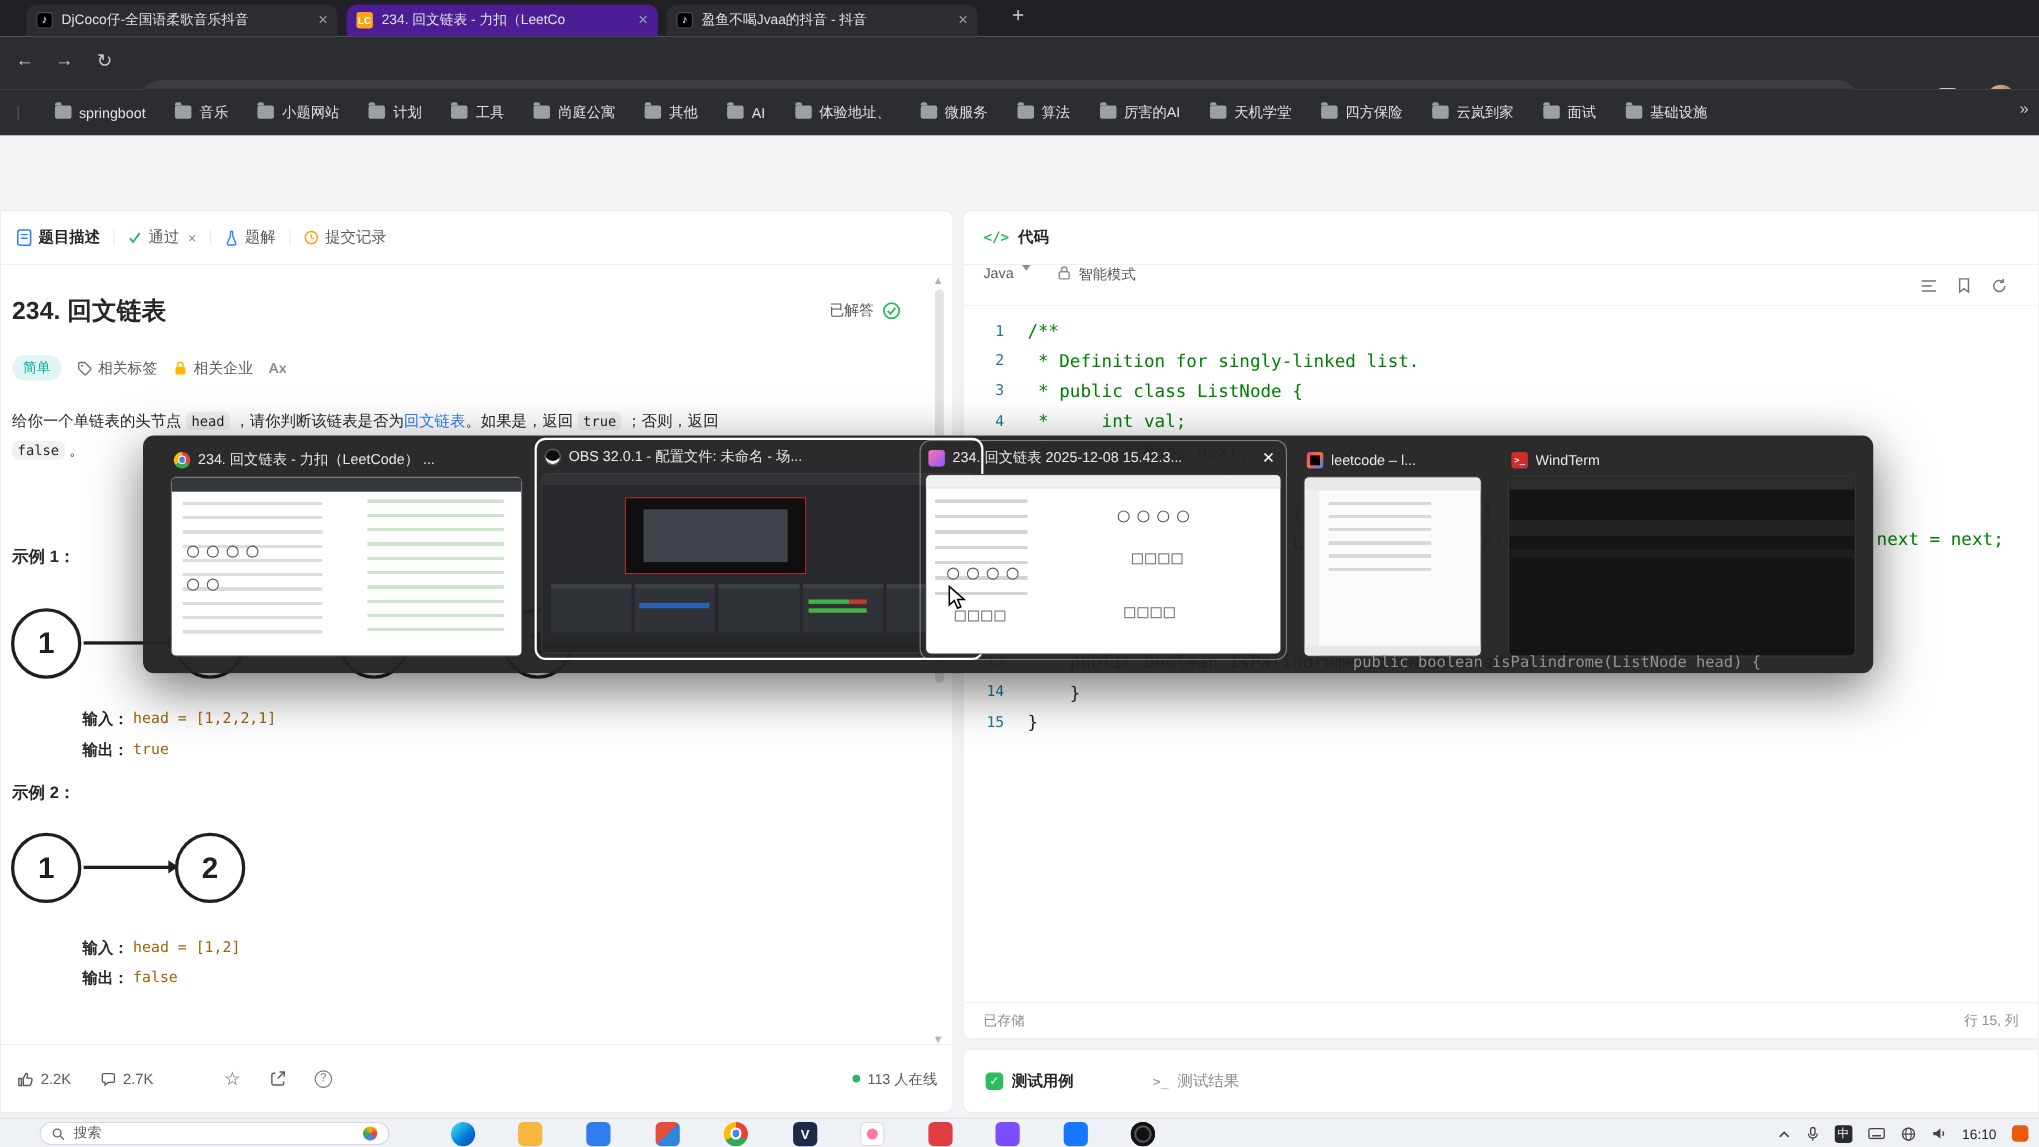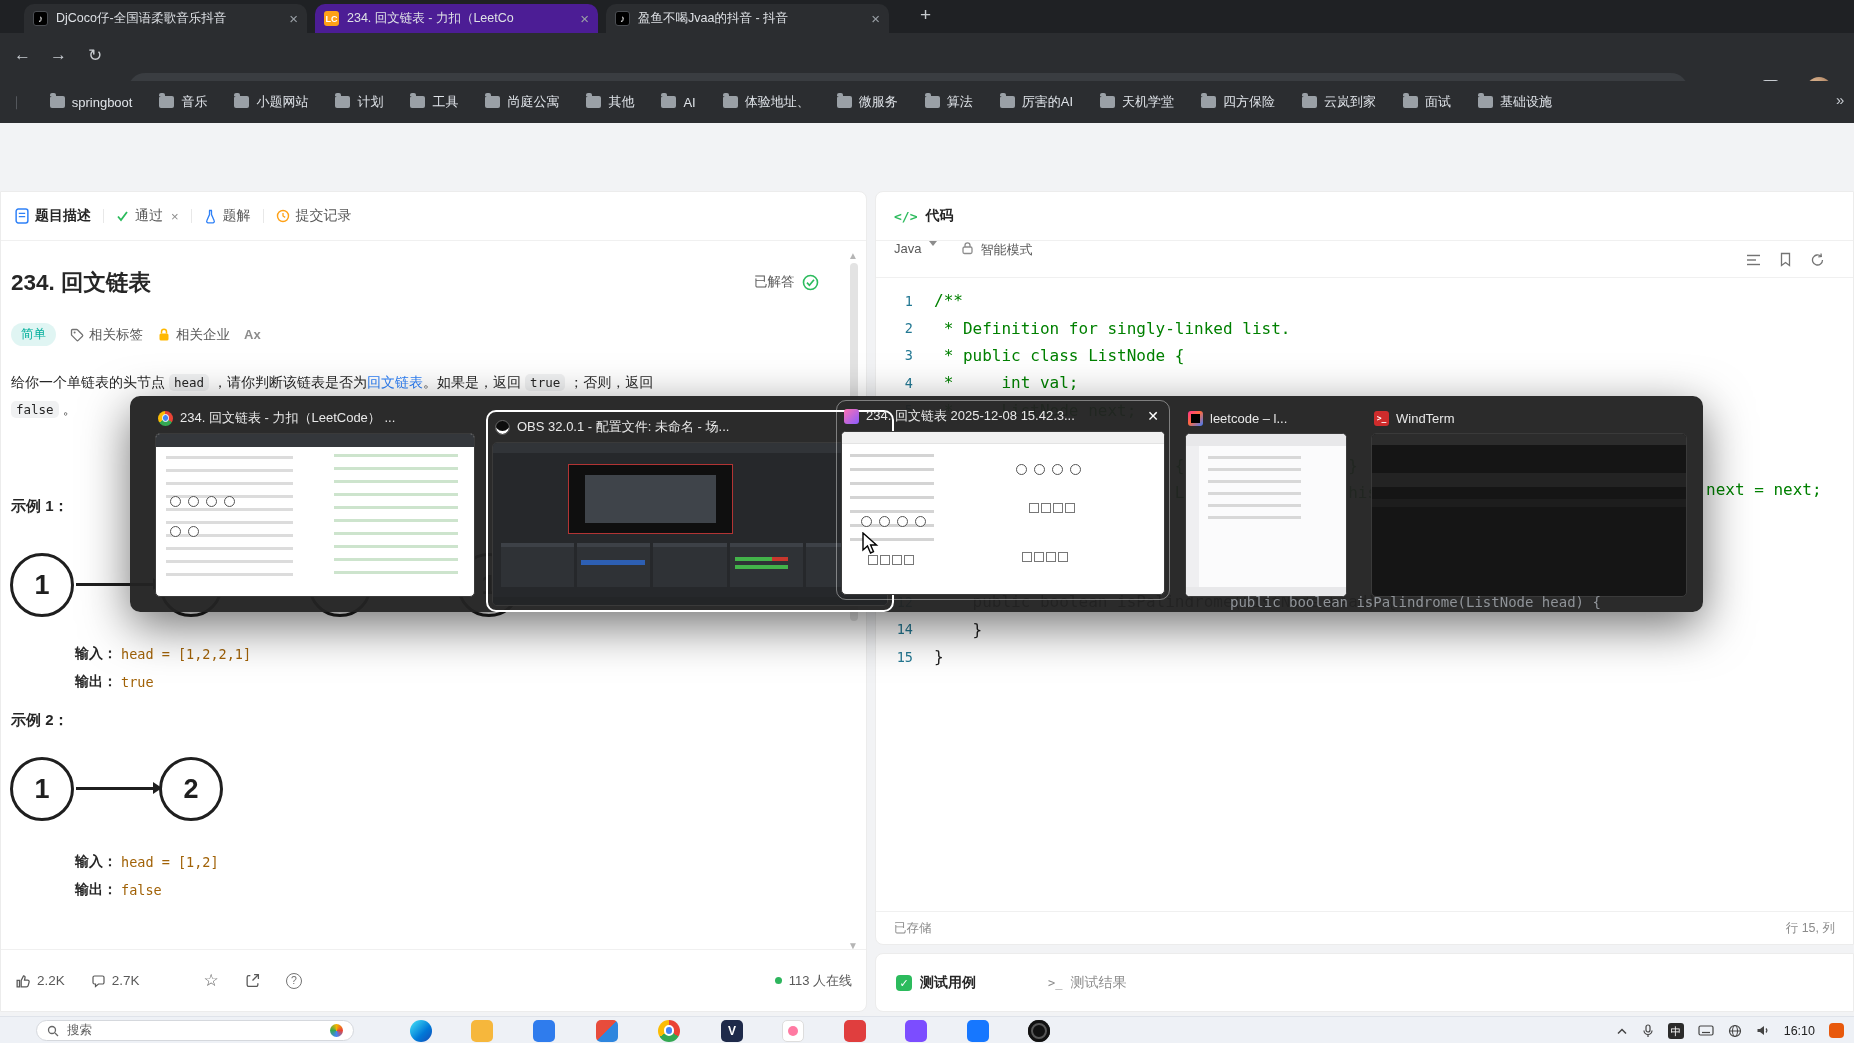--- a/index.html
+++ b/index.html
@@ -69,21 +69,21 @@
 
   .desc{position:absolute;left:10px;top:177px;width:720px;font-size:14px;color:#262626;line-height:27px}
   .icode{font-family:"DejaVu Sans Mono",monospace;font-size:12.5px;background:rgba(0,10,32,.06);border-radius:5px;padding:1px 5px;margin:0 4px;color:#262626}
   .dlink{color:#2f81f7}
 
   .exh{position:absolute;left:10px;font-size:15px;font-weight:700;color:#262626}
   .fig{position:absolute;left:9px}
   .node{position:absolute;width:64px;height:64px;border:3px solid #1f1f1f;border-radius:50%;background:#fff;text-align:center;line-height:58px;font-size:27px;font-weight:700;color:#1f1f1f}
   .ln-arrow{position:absolute;height:3px;background:#1f1f1f}
   .ln-arrow::after{content:"";position:absolute;right:-8px;top:-5px;border-left:9px solid #1f1f1f;border-top:6.5px solid transparent;border-bottom:6.5px solid transparent}
-  .io{position:absolute;left:74px;font-size:14px;color:#262626;display:flex;gap:4px;align-items:center}
+  .io{position:absolute;left:74px;font-size:14px;color:#262626;display:flex;gap:4px;align-items:flex-start}
   .io b{font-weight:700}
   .io .mono{font-size:13.5px;color:#a16207}
 
   .lfooter{position:absolute;left:0;right:0;bottom:0;height:62px;border-top:1px solid #f0f0f0;display:flex;align-items:center;padding:0 14px;gap:0;color:#595959;font-size:13.5px}
   .fgroup{display:flex;align-items:center;gap:6px;margin-right:26px}
   .online{margin-left:auto;display:flex;align-items:center;gap:7px;color:#595959;font-size:13px}
   .gdot{width:7px;height:7px;border-radius:50%;background:#2db55d}
   .qmark{width:16px;height:16px;border:1.4px solid #737373;border-radius:50%;font-size:10.5px;text-align:center;line-height:13px;color:#737373}
 
   .sbar{position:absolute;left:849px;top:71px;width:8px;height:358px;background:#e3e3e3;border-radius:4px}
@@ -615,21 +615,21 @@
           <i></i>
           <i></i>
         </span>
       <span class="mcirc" style="left:14px;top:92px">
           <i></i>
           <i></i>
         </span>
     </div>
   </div>
 
-  <div class="atcard sel" style="left:486px;top:410px;width:408px">
+  <div class="atcard sel" style="left:486px;top:398px;width:408px">
     <div class="atlabel">
       <span class="wicon wi-obs"></span>
       <span class="attitle">OBS 32.0.1 - 配置文件: 未命名 - 场...</span>
     </div>
     <div class="atimg t2">
       <div class="om"></div>
       <div class="oprev">
           <i></i>
         </div>
       <div class="opanels">

